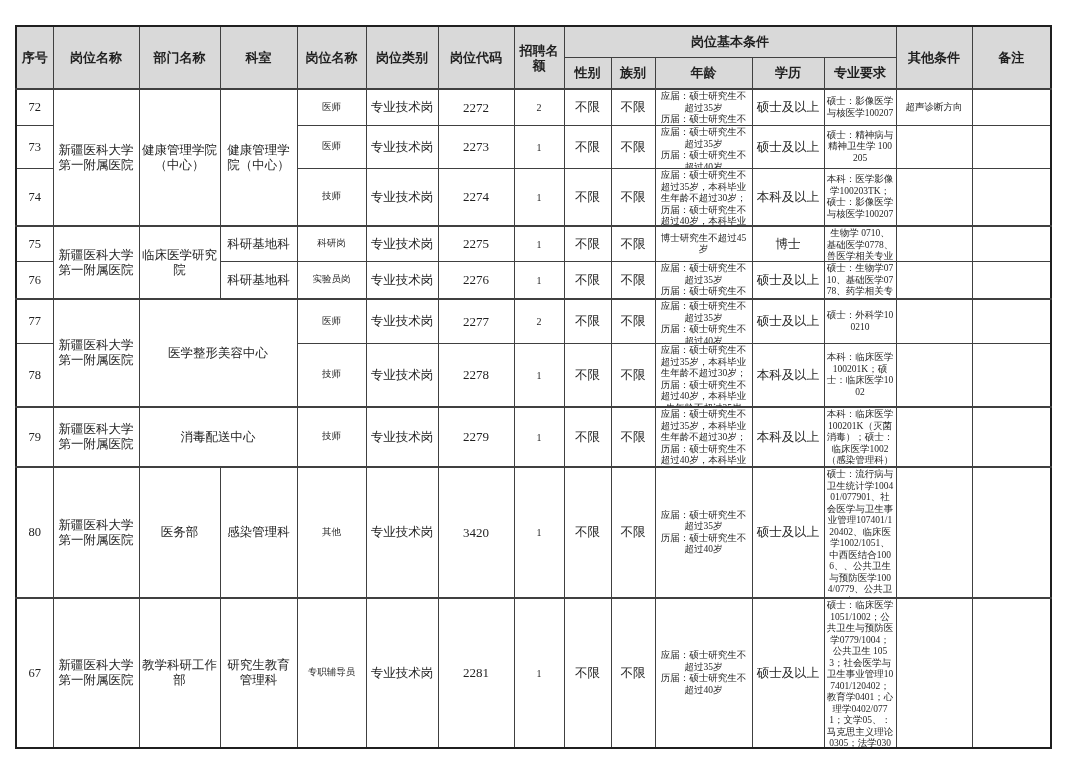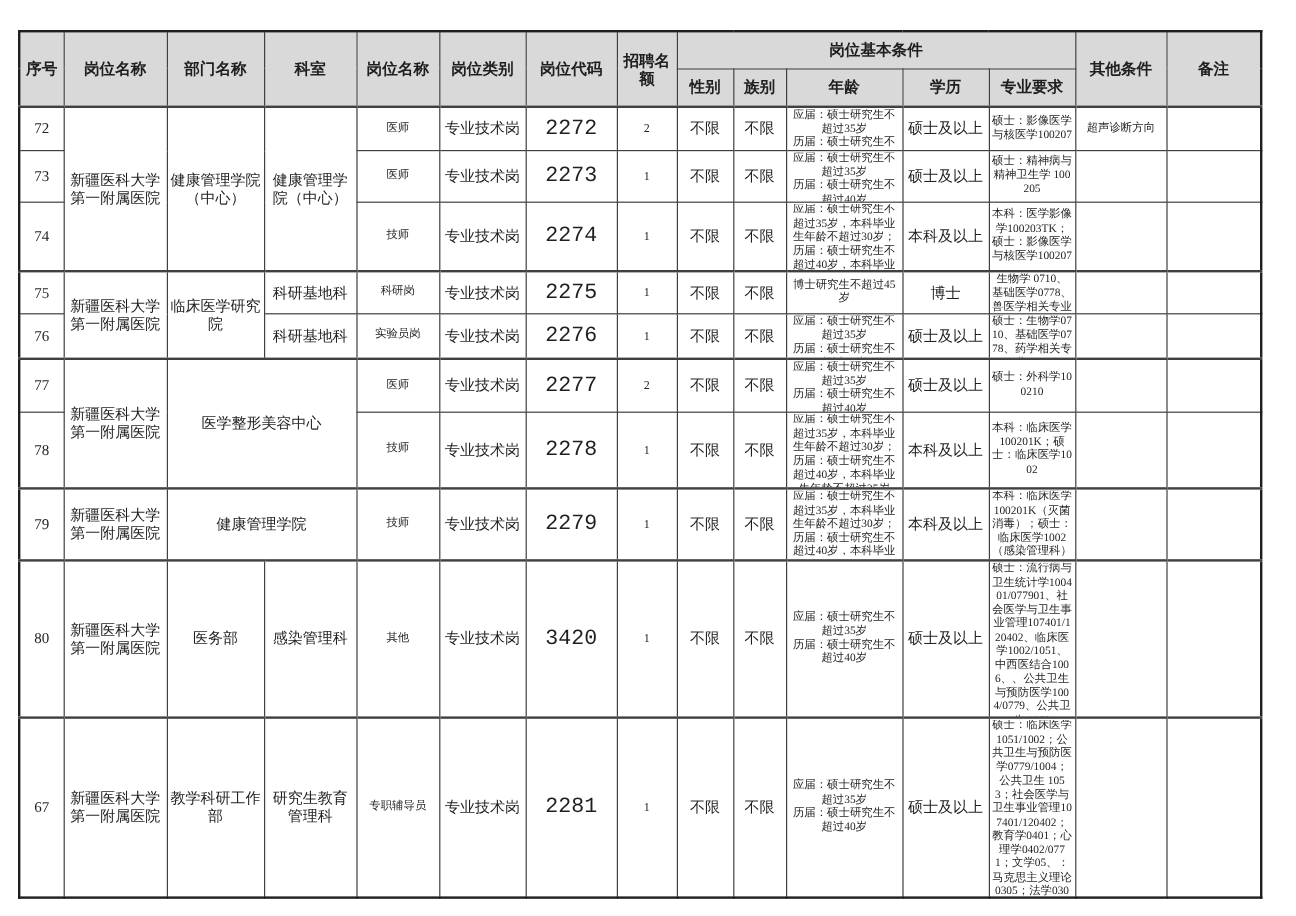--- a/index.html
+++ b/index.html
@@ -16,21 +16,21 @@
   
   .rh31{height:31px}.rh32{height:32px}
   .rh36{height:36px}.rh43{height:43px}.rh57{height:57px}.rh35{height:35px}
   .rh37{height:37px}.rh44{height:44px}.rh63{height:63px}.rh59{height:59px}
   .rh131{height:131px}.rh150{height:150px}
   
   tr.block td{border-top-width:2px;}
   tbody tr:first-child td{border-top-width:2px;}
   
   .fs-lg{font-size:12.5px;line-height:15px;}
-  .fs-md{font-size:18px;line-height:16px;font-family:Liberation Mono, monospace;}
+  .fs-md{font-size:13px;line-height:16px;}
   .fs-q{font-size:10px;}
   .fs-sm{font-size:9.5px;line-height:11.5px;}
   td.age{text-align:center;white-space:pre-line;margin-top:12px;}
   td.clipped{vertical-align:top;padding-top:1px;}
   .cb{overflow:hidden;}
   .h33{height:33px}.h34{height:34px}.h35{height:35px}.h41{height:41px}
   .h42{height:42px}.h55{height:55px}.h57{height:57px}.h61{height:61px}
   .h128{height:128px}.h147{height:147px}
 </style>
 </head>
@@ -199,21 +199,21 @@
 历届：硕士研究生不超过40岁，本科毕业生年龄不超过35岁</div></td>
         <td class="fs-lg">本科及以上</td>
         <td class="fs-sm">本科：临床医学100201K；硕士：临床医学1002</td>
         <td class="fs-sm"></td>
         <td class="fs-sm"></td>
       </tr>
 
       <tr class="rh59 block">
         <td class="fs-lg">79</td>
         <td class="fs-lg">新疆医科大学第一附属医院</td>
-        <td colspan="2" class="fs-lg">健康管理学院</td>
+        <td colspan="2" class="fs-lg">消毒配送中心</td>
         <td class="fs-sm">技师</td>
         <td class="fs-lg">专业技术岗</td>
         <td class="fs-md">2279</td>
         <td class="fs-q">1</td>
         <td class="fs-lg">不限</td>
         <td class="fs-lg">不限</td>
         <td class="age fs-sm clipped"><div class="cb h57">应届：硕士研究生不超过35岁，本科毕业生年龄不超过30岁；
 历届：硕士研究生不超过40岁，本科毕业生年龄不超过35岁</div></td>
         <td class="fs-lg">本科及以上</td>
         <td class="fs-sm clipped">

